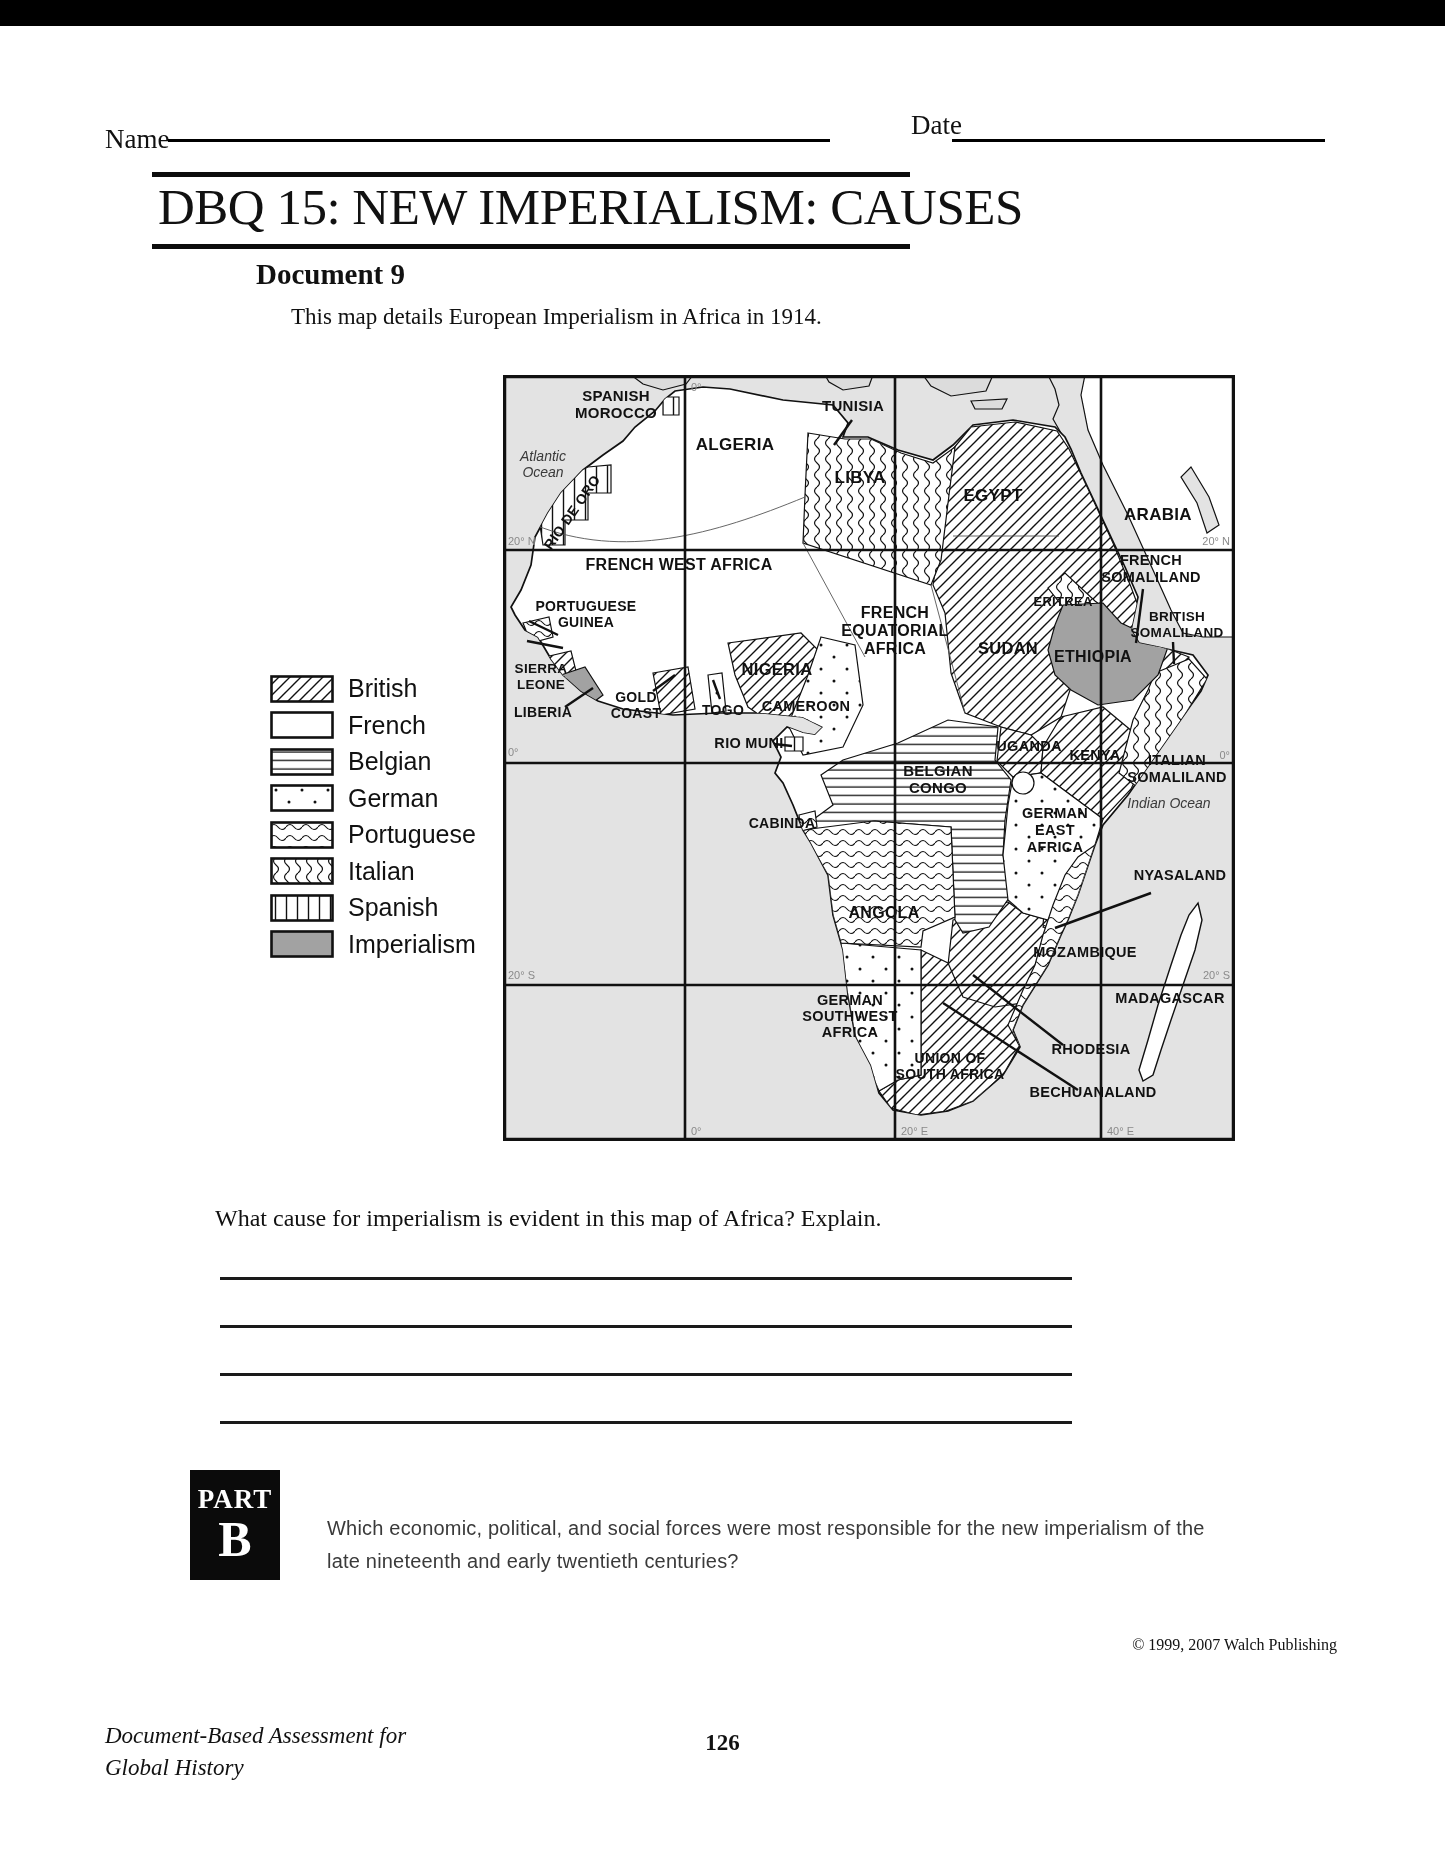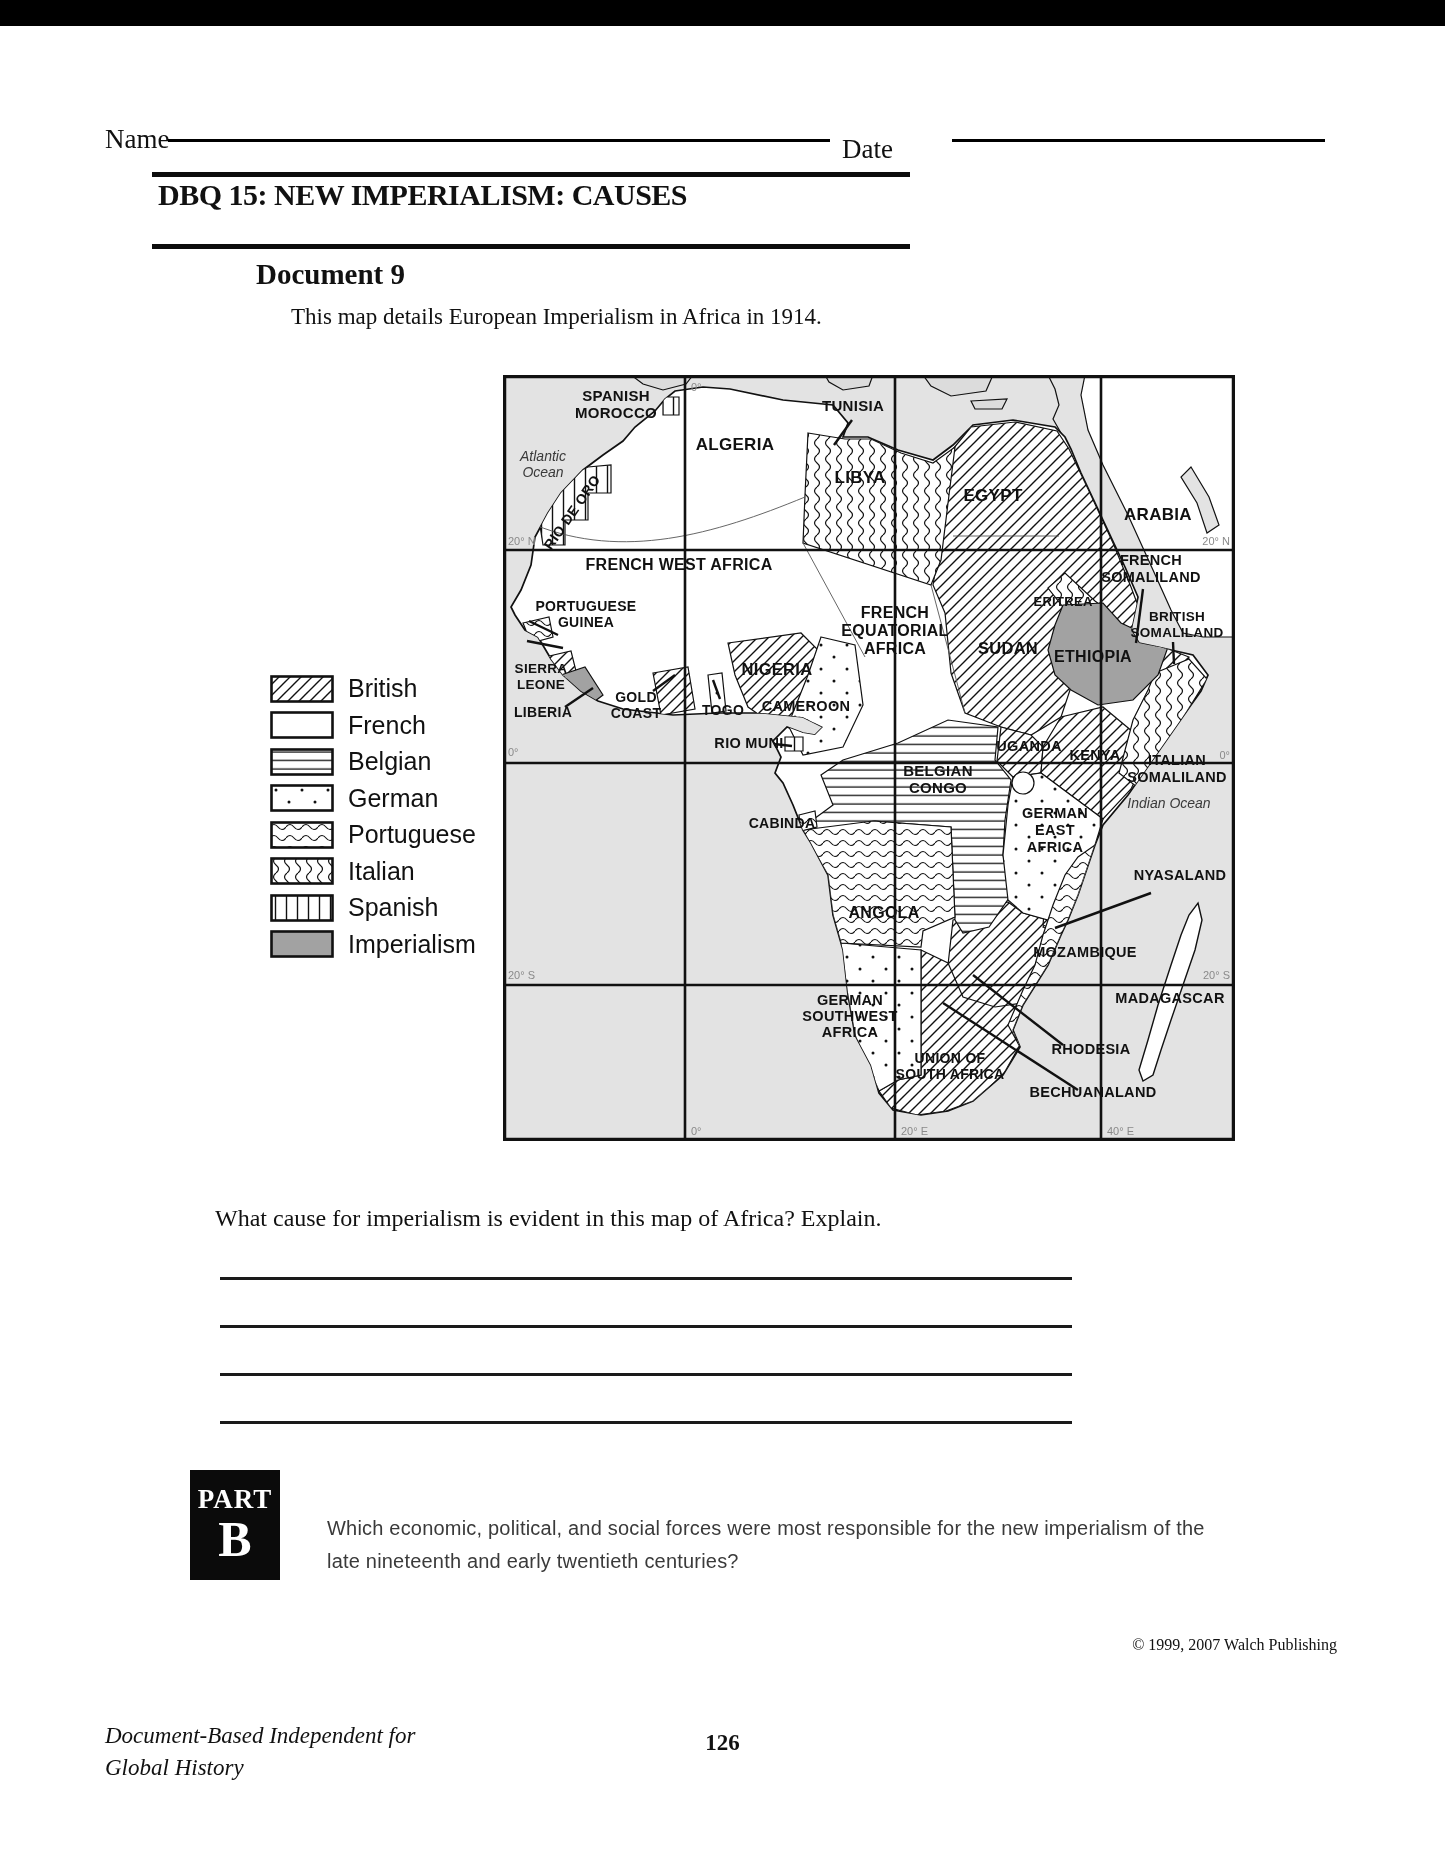--- a/index.html
+++ b/index.html
@@ -2,26 +2,26 @@
 <html><head>
 <meta charset="utf-8">
 <style>
   html,body{margin:0;padding:0;background:#888;}
   .page{position:relative;width:1445px;height:1870px;background:#ffffff;overflow:hidden;
         font-family:"Liberation Serif",serif;color:#111;}
   .topbar{position:absolute;left:0;top:0;width:1445px;height:26px;background:#000;}
   
   .name-label{position:absolute;left:105px;top:110px;font-size:27px;margin-top:14px;}
   .name-line{position:absolute;left:168px;top:139px;width:662px;height:3px;background:#000;}
-  .date-label{position:absolute;left:842px;top:110px;font-size:27px;margin-top:24px;}
+  .date-label{position:absolute;left:911px;top:110px;font-size:27px;}
   .date-line{position:absolute;left:952px;top:139px;width:373px;height:3px;background:#000;}
   
   .rule{position:absolute;left:152px;width:758px;height:5px;background:#0c0c0c;}
   .rule-top{top:172px;} .rule-bottom{top:244px;}
-  .page-title{position:absolute;left:158px;top:178px;font-size:30px;font-weight:bold;letter-spacing:-.5px;white-space:nowrap;}
+  .page-title{position:absolute;left:158px;top:178px;font-size:51px;font-weight:normal;letter-spacing:-.5px;white-space:nowrap;}
   .doc-heading{position:absolute;left:256px;top:250px;font-size:29px;font-weight:bold;margin-top:8px;}
   .intro{position:absolute;left:291px;top:304px;font-size:23px;}
   
   .legend{position:absolute;left:270px;top:675px;}
   .legend-row{display:flex;align-items:center;gap:14px;margin-bottom:9.5px;height:27px;}
   .legend-label{font-family:"Liberation Sans",sans-serif;font-size:25px;color:#111;}
   
   .map-svg{position:absolute;left:503px;top:375px;}
   .lbl{font-family:"Liberation Sans",sans-serif;font-weight:bold;fill:#111;text-anchor:middle;letter-spacing:.3px;}
   .lbl-it{font-family:"Liberation Sans",sans-serif;font-style:italic;fill:#3a3a3a;text-anchor:middle;}
@@ -296,18 +296,18 @@
       <div class="answer-line"></div>
     </div>
 
   <div class="partb-box">
     <div class="partb-word">PART</div>
     <div class="partb-letter">B</div>
   </div>
   <div class="partb-question">Which economic, political, and social forces were most responsible for the new imperialism of the late nineteenth and early twentieth centuries?</div>
 
   <div class="footer-left">
-    <div>Document-Based Independent for</div>
+    <div>Document-Based Assessment for</div>
     <div>Global History</div>
   </div>
   <div class="footer-page">126</div>
   <div class="footer-right">© 1999, 2007 Walch Publishing</div>
 </div>
 
 </body></html>

